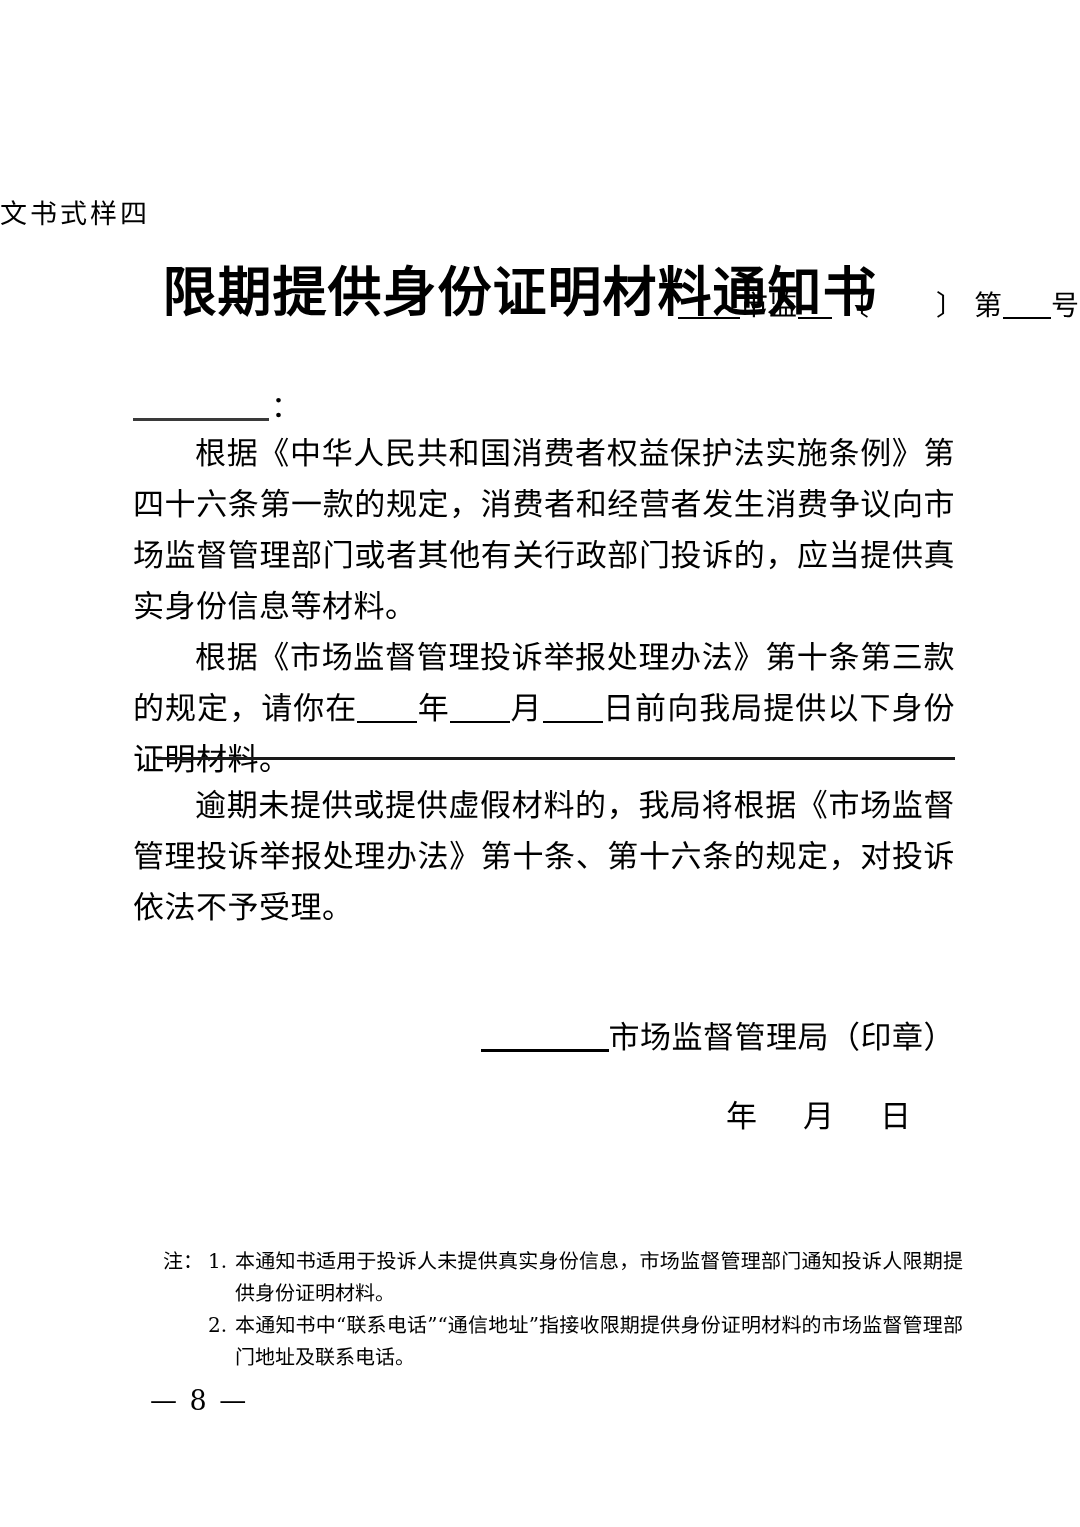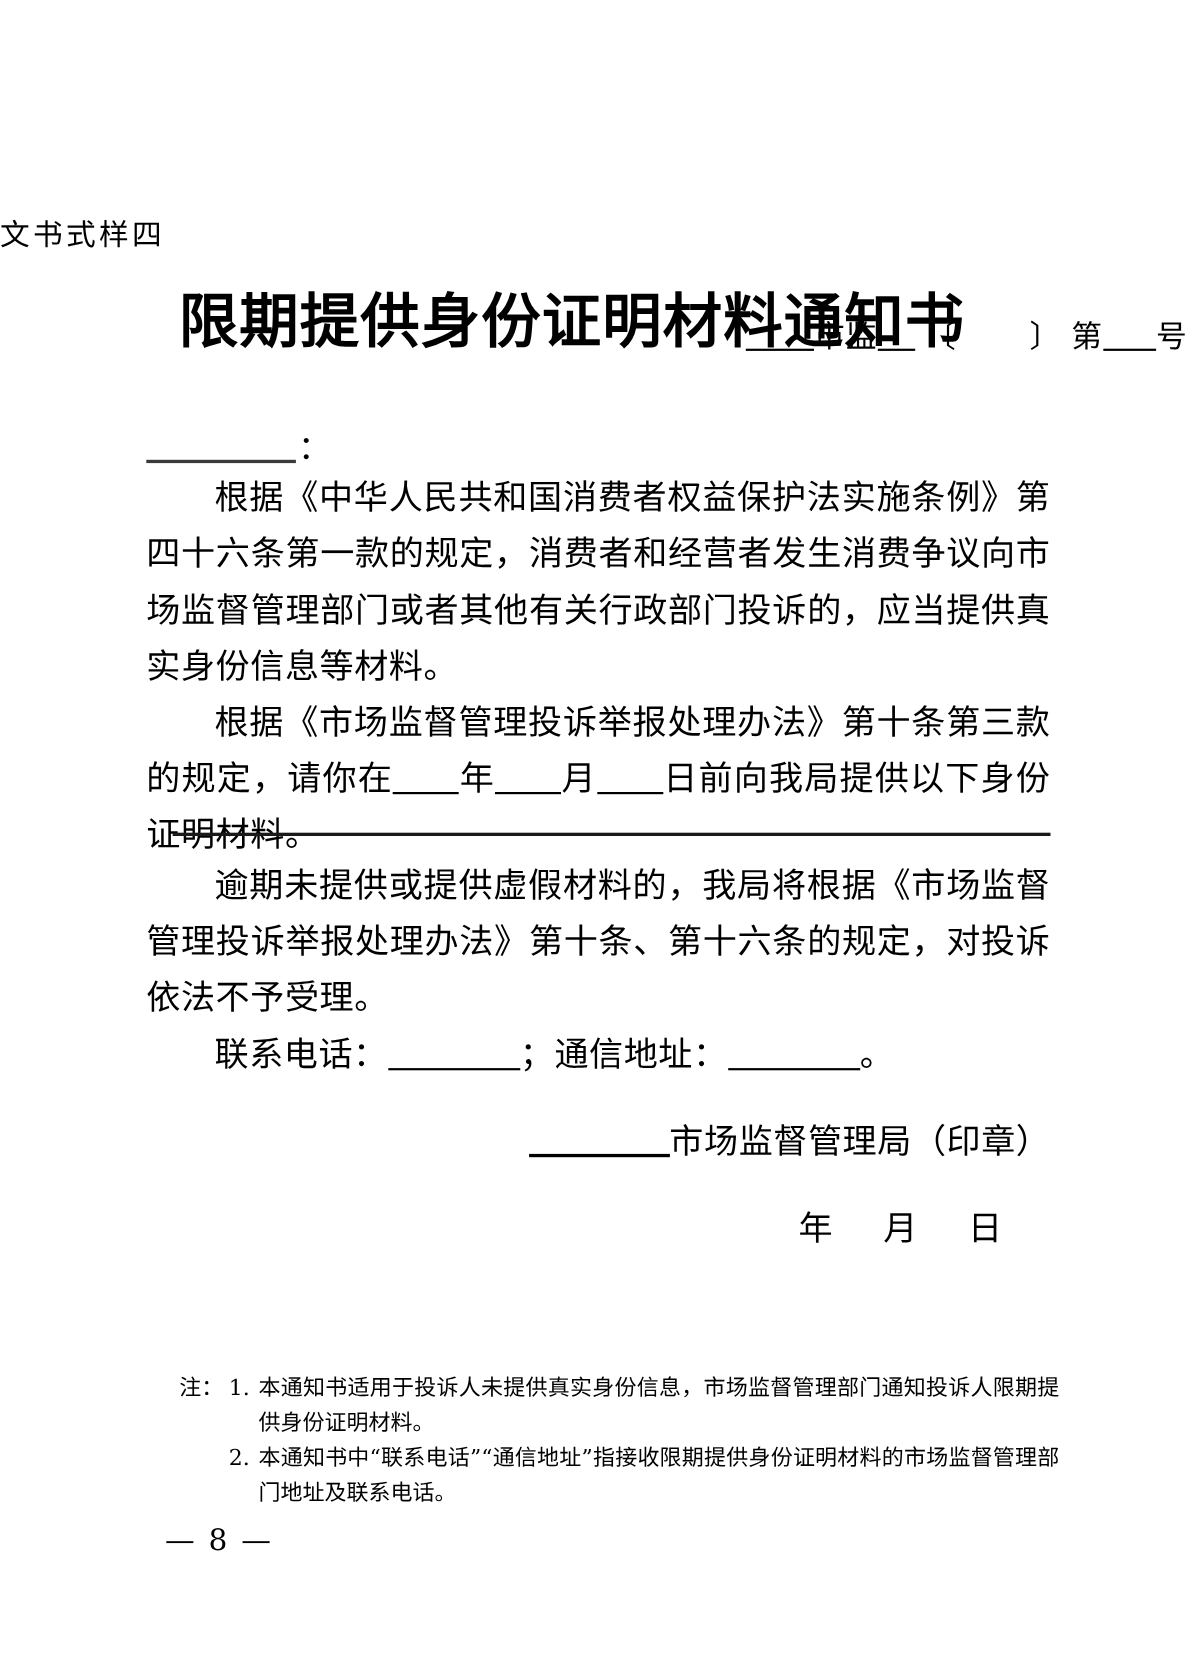--- a/index.html
+++ b/index.html
@@ -244,22 +244,20 @@
   <div class="body-block" id="para1">
     <p>根据《中华人民共和国消费者权益保护法实施条例》第四十六条第一款的规定，消费者和经营者发生消费争议向市场监督管理部门或者其他有关行政部门投诉的，应当提供真实身份信息等材料。</p>
   </div>
 
   <div class="fill-rule"></div>
 
   <div class="body-block" id="para3">
     <p>逾期未提供或提供虚假材料的，我局将根据《市场监督管理投诉举报处理办法》第十条、第十六条的规定，对投诉依法不予受理。</p>
   </div>
 
-  <div class="contact-line"><span>联系电话：</span><span class="inline-blank blank-contact"></span><span>；</span><span>通信地址：</span><span class="inline-blank blank-contact"></span><span>。</span>
-  </div>
 
   <div class="sig-org"><span class="line"></span><span>市场监督管理局（印章）</span>
   </div>
 
   <div class="sig-date"><span>年</span><span class="g"></span><span>月</span><span class="g"></span><span>日</span>
   </div>
 
   <div class="notes">
     <div class="note-row">
       <span class="note-label">注：</span>

